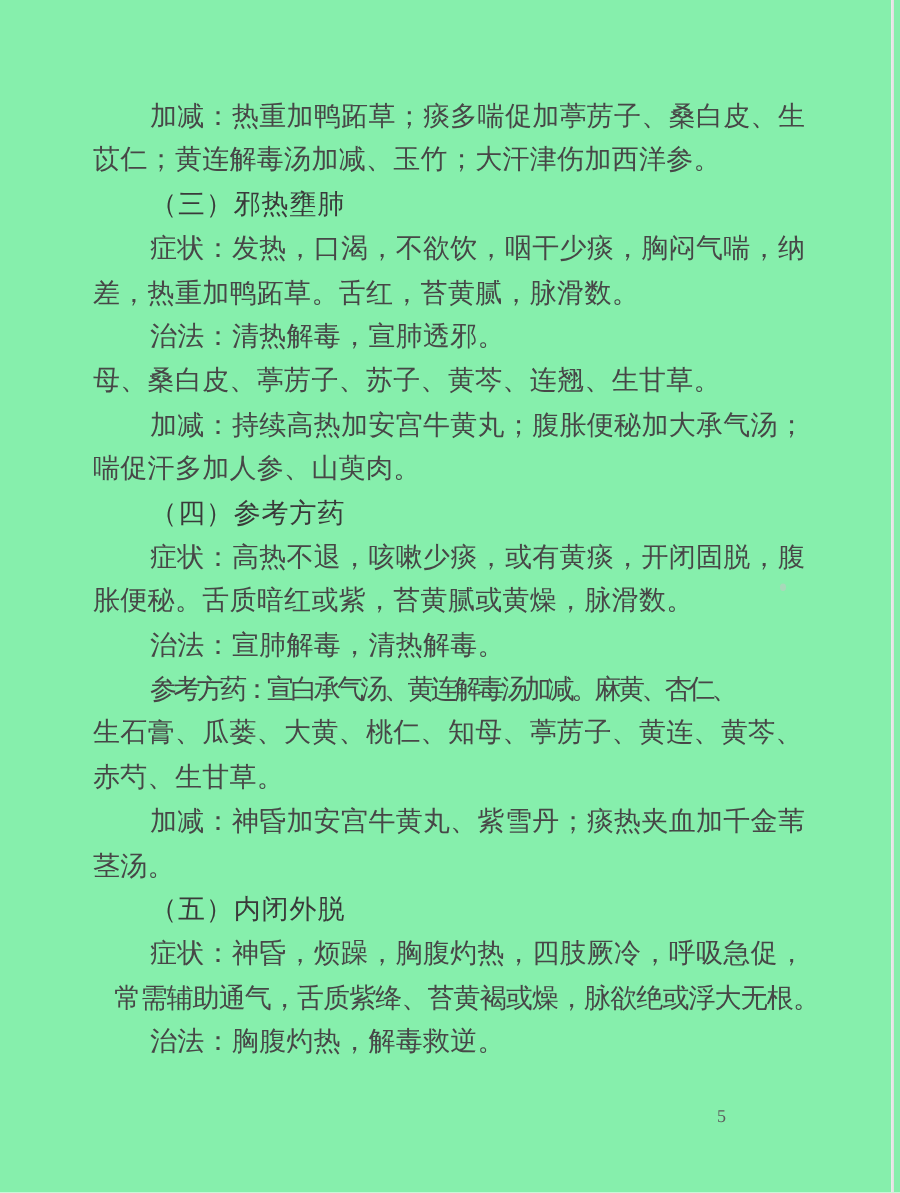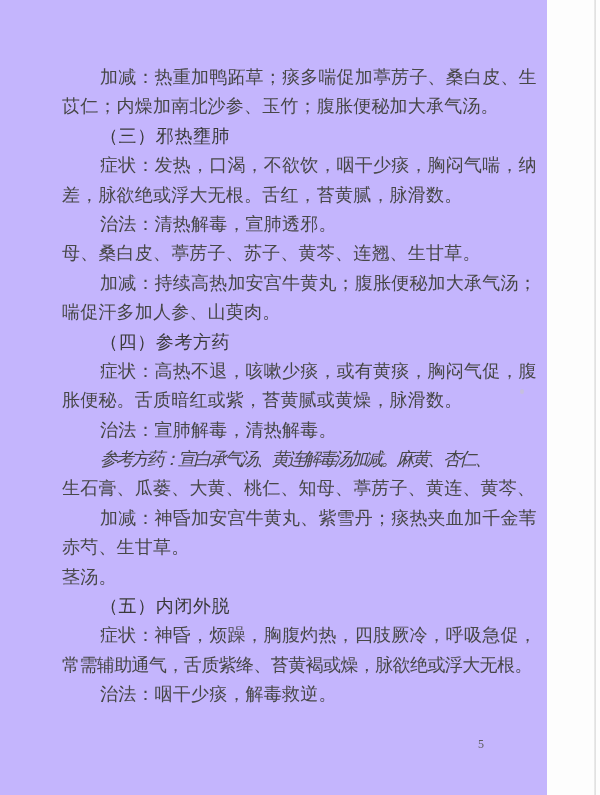--- a/index.html
+++ b/index.html
@@ -6,23 +6,23 @@
   html, body {
     margin: 0;
     padding: 0;
     width: 600px;
     height: 795px;
     background: #fdfdfd;
     overflow: hidden;
   }
   .page {
     position: relative;
-    width: 547px;
+    width: 600px;
     height: 795px;
-    background: #c4b5fd;
+    background: #86efac;
     font-family: "Liberation Serif", "DejaVu Serif", serif;
   }
   
   .edge-line {
     position: absolute;
     left: 594px;
     top: 0;
     width: 2px;
     height: 795px;
     background: linear-gradient(to right, #ececec, #dedede);
@@ -52,60 +52,60 @@
     line-height: 29.4px;
     white-space: nowrap;
   }
   .indent { padding-left: 38px; }
   .heading {
     font-weight: normal;
     color: #3a3a3a;
     letter-spacing: 0.6px;
   }
   
-  .tight1 { letter-spacing: -2.4px; font-style: italic; }
-  .tight2 { letter-spacing: -0.6px; }
+  .tight1 { letter-spacing: -2.4px; }
+  .tight2 { letter-spacing: -0.6px; text-align: right; }
   .page-number {
     position: absolute;
     left: 478px;
     top: 737px;
     font-size: 12px;
     line-height: 14px;
     color: #5c5c5c;
     font-family: "Liberation Serif", "DejaVu Serif", serif;
   }
 </style>
 </head>
 <body>
 
 <div class="page">
 
   <div class="doc">
     <div class="line indent">加减：热重加鸭跖草；痰多喘促加葶苈子、桑白皮、生</div>
-    <div class="line">苡仁；内燥加南北沙参、玉竹；腹胀便秘加大承气汤。</div>
+    <div class="line">苡仁；黄连解毒汤加减、玉竹；大汗津伤加西洋参。</div>
     <div class="line indent heading">（三）邪热壅肺</div>
     <div class="line indent">症状：发热，口渴，不欲饮，咽干少痰，胸闷气喘，纳</div>
-    <div class="line">差，脉欲绝或浮大无根。舌红，苔黄腻，脉滑数。</div>
+    <div class="line">差，热重加鸭跖草。舌红，苔黄腻，脉滑数。</div>
     <div class="line indent">治法：清热解毒，宣肺透邪。</div>
     <div class="line">母、桑白皮、葶苈子、苏子、黄芩、连翘、生甘草。</div>
     <div class="line indent">加减：持续高热加安宫牛黄丸；腹胀便秘加大承气汤；</div>
     <div class="line">喘促汗多加人参、山萸肉。</div>
     <div class="line indent heading">（四）参考方药</div>
-    <div class="line indent">症状：高热不退，咳嗽少痰，或有黄痰，胸闷气促，腹</div>
+    <div class="line indent">症状：高热不退，咳嗽少痰，或有黄痰，开闭固脱，腹</div>
     <div class="line">胀便秘。舌质暗红或紫，苔黄腻或黄燥，脉滑数。</div>
     <div class="line indent">治法：宣肺解毒，清热解毒。</div>
     <div class="line indent tight1">参考方药：宣白承气汤、黄连解毒汤加减。麻黄、杏仁、</div>
     <div class="line">生石膏、瓜蒌、大黄、桃仁、知母、葶苈子、黄连、黄芩、</div>
+    <div class="line">赤芍、生甘草。</div>
     <div class="line indent">加减：神昏加安宫牛黄丸、紫雪丹；痰热夹血加千金苇</div>
-    <div class="line">赤芍、生甘草。</div>
     <div class="line">茎汤。</div>
     <div class="line indent heading">（五）内闭外脱</div>
     <div class="line indent">症状：神昏，烦躁，胸腹灼热，四肢厥冷，呼吸急促，</div>
     <div class="line tight2">常需辅助通气，舌质紫绛、苔黄褐或燥，脉欲绝或浮大无根。</div>
-    <div class="line indent">治法：咽干少痰，解毒救逆。</div>
+    <div class="line indent">治法：胸腹灼热，解毒救逆。</div>
   </div>
 
   <div class="page-number">5</div>
 
   <div class="smudge"></div>
   <div class="edge-line"></div>
 
 </div>
 
 </body></html>

